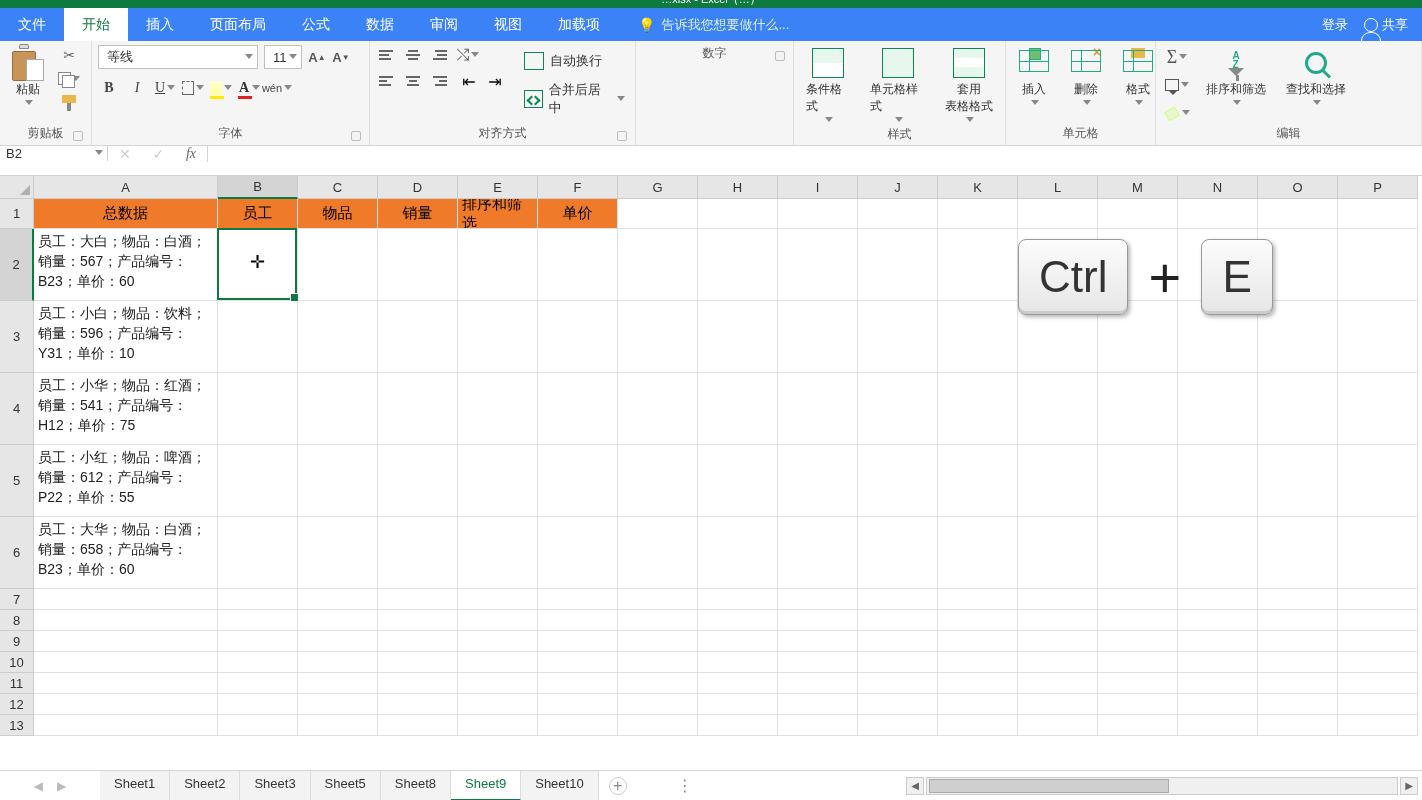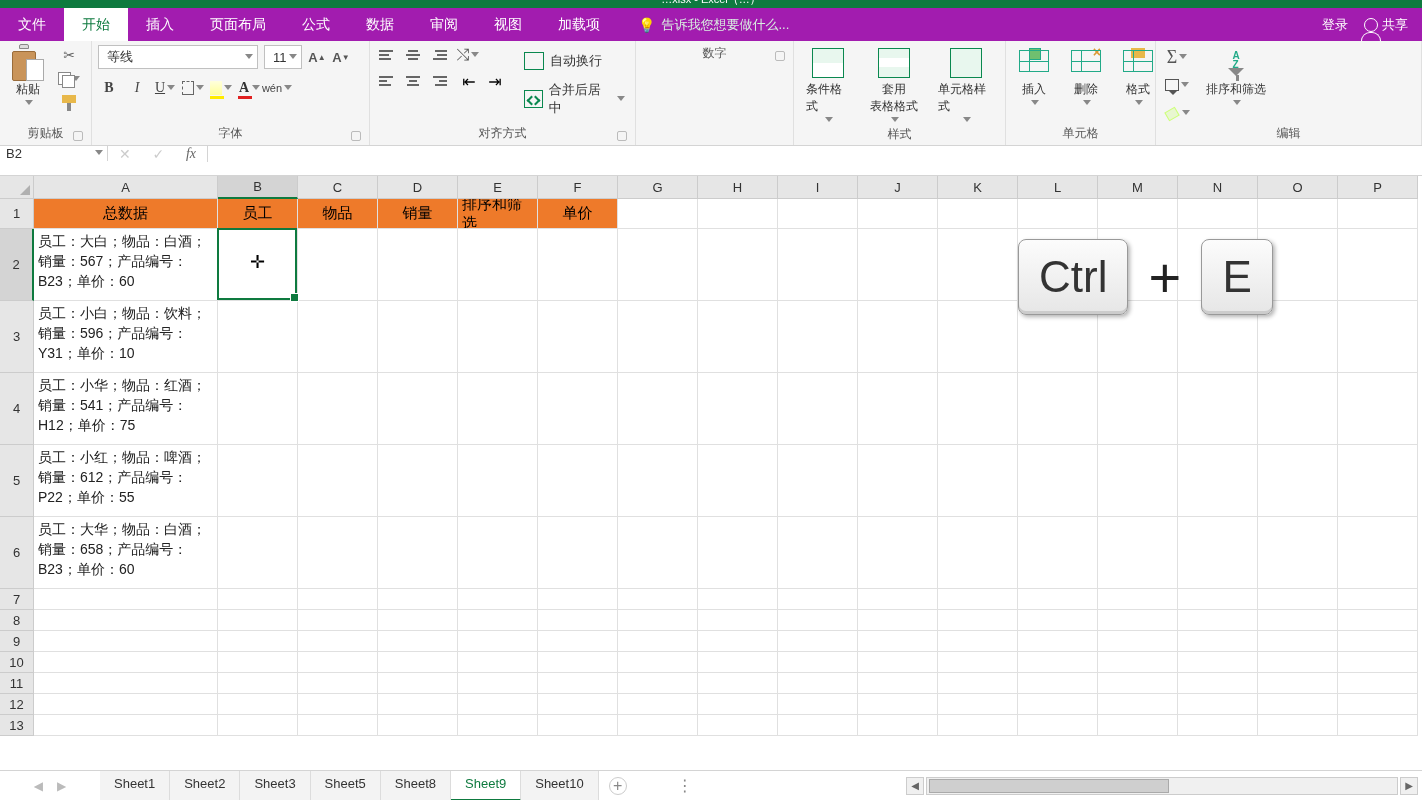--- a/index.html
+++ b/index.html
@@ -3,21 +3,21 @@
 <meta charset="utf-8">
 <style>
 * { margin: 0; padding: 0; box-sizing: border-box; font-family: "Microsoft YaHei", "SimSun", Arial, sans-serif; user-select: none; }
 html, body { width: 1422px; height: 800px; overflow: hidden; background: #fff; }
 
 
 .title-bar { height: 8px; background: #0e7a3f; position: relative; }
 .title-text { position: absolute; top: -8px; left: 50%; transform: translateX(-50%); color: #fff; font-size: 11px; }
 
 
-.tabs-row { height: 33px; background: #a21caf; display: flex; align-items: stretch; color: #fff; font-size: 14px; }
+.tabs-row { height: 33px; background: #3b82f6; display: flex; align-items: stretch; color: #fff; font-size: 14px; }
 .file-tab { padding: 0 18px; display: flex; align-items: center; }
 .tab { padding: 12px 18px; display: flex; align-items: center; cursor: pointer; }
 .tab.active { background: #fff; color: #0e7a3f; }
 .tell-me { flex: 1; display: flex; align-items: center; gap: 6px; color: #d9efe1; font-size: 13px; padding-left: 20px; }
 .tell-me .bulb { font-size: 14px; }
 .right-actions { display: flex; align-items: center; gap: 16px; padding: 0 14px; font-size: 13px; }
 .share { display: flex; align-items: center; gap: 4px; }
 .person-icon { width: 14px; height: 14px; border: 1.5px solid #fff; border-radius: 50%; position: relative; }
 .person-icon::after { content:""; position: absolute; width: 18px; height: 8px; border: 1.5px solid #fff; border-bottom: none; border-radius: 10px 10px 0 0; top: 13px; left: -4px; }
 
@@ -335,31 +335,31 @@
     <div class="group-body">
       <div class="big-btn">
           <div class="ico">
             <div class="style-btn-ico cf"></div>
           </div>
           <span>条件格式</span>
           <span class="drop"></span>
         </div>
       <div class="big-btn">
           <div class="ico">
+            <div class="style-btn-ico cs"></div>
+          </div>
+          <span>单元格样式</span>
+          <span class="drop"></span>
+        </div>
+      <div class="big-btn">
+          <div class="ico">
             <div class="style-btn-ico ft"></div>
           </div>
           <span style="white-space:pre;text-align:center">套用
 表格格式</span>
-          <span class="drop"></span>
-        </div>
-      <div class="big-btn">
-          <div class="ico">
-            <div class="style-btn-ico cs"></div>
-          </div>
-          <span>单元格样式</span>
           <span class="drop"></span>
         </div>
     </div>
     <div class="group-label"><span>样式</span></div>
   </div>
 
   <div class="ribbon-group" style="width:150px">
     <div class="group-body">
       <div class="big-btn">
           <div class="ico">
@@ -410,20 +410,27 @@
           </div>
       </div>
       <div class="big-btn">
           <div class="ico">
             <div class="sort-ico">
               <span class="az">A<br>Z</span>
               <div class="funnel"></div>
             </div>
           </div>
           <span>排序和筛选</span>
+          <span class="drop"></span>
+        </div>
+      <div class="big-btn">
+          <div class="ico">
+            <div class="search-ico"></div>
+          </div>
+          <span>查找和选择</span>
           <span class="drop"></span>
         </div>
     </div>
     <div class="group-label"><span>编辑</span></div>
   </div>
 </div>
 
 <div class="formula-row">
   <div class="name-box">
       <span>B2</span>

